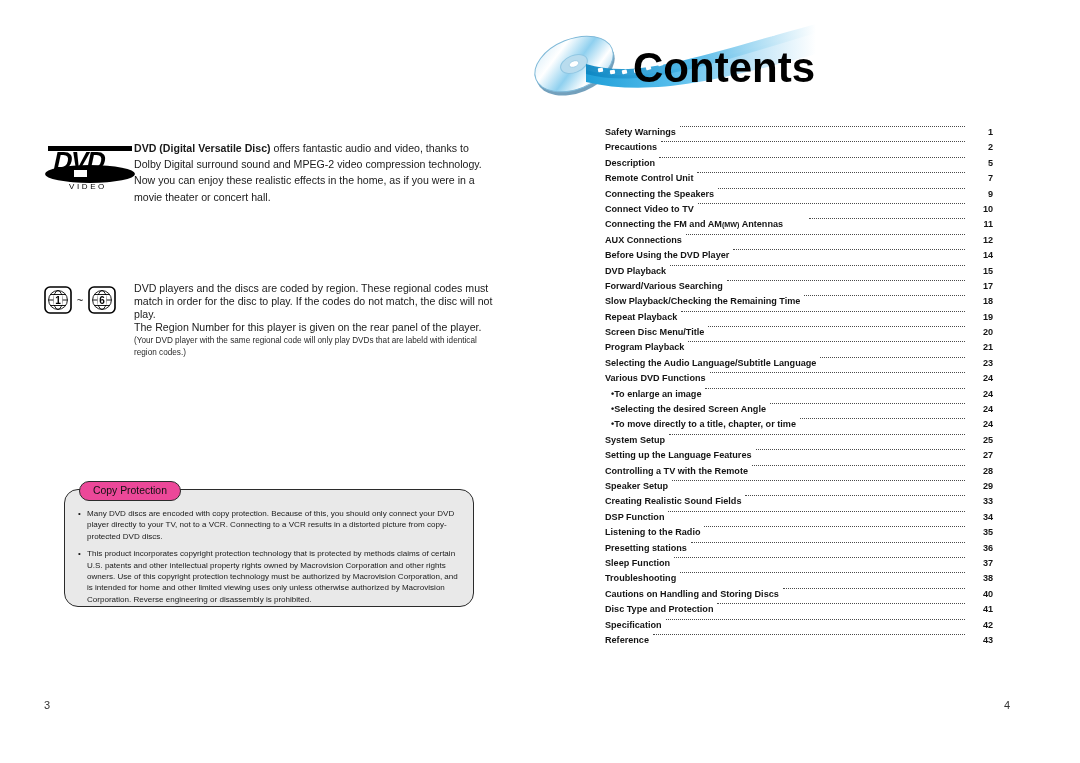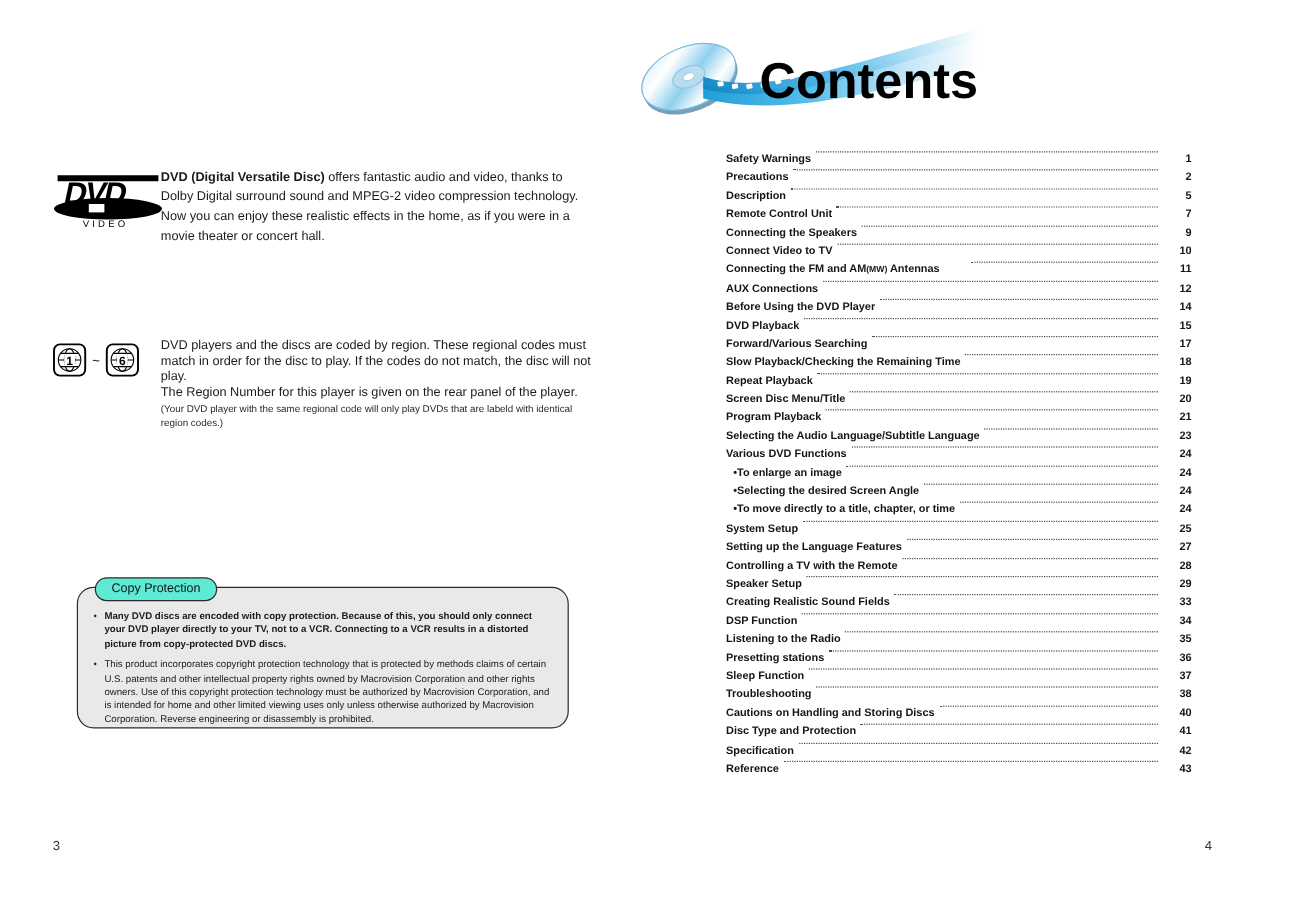--- a/index.html
+++ b/index.html
@@ -99,21 +99,21 @@
     height: 118px;
     background: #e9e9e9;
     border: 1.6px solid #2b2b2b;
     border-radius: 14px;
     box-sizing: border-box;
   }
   .cp-tab {
     position: absolute;
     left: 15px;
     top: 0px;
-    background: #5eead4;
+    background: #ec4899;
     border: 1.5px solid #2b2b2b;
     border-radius: 11px;
     padding: 2px 13px 3px 13px;
     font-size: 10.4px;
     line-height: 13px;
     z-index: 3;
     color: #111;
   }
   .cp-body {
     position: absolute;
@@ -127,21 +127,21 @@
     margin-bottom: 6px;
     font-size: 8.05px;
     line-height: 11.4px;
   }
   .cp-bullet {
     width: 9px;
     flex: 0 0 9px;
     font-size: 8px;
     line-height: 11.4px;
   }
-  .cp-item.bold .cp-txt { font-weight: bold; }
+  .cp-item.bold .cp-txt { font-weight: normal; }
   .cp-txt { flex: 1; }
 
   
   .right-page {
     position: absolute;
     left: 540px;
     top: 0;
     width: 540px;
     height: 763px;
   }

